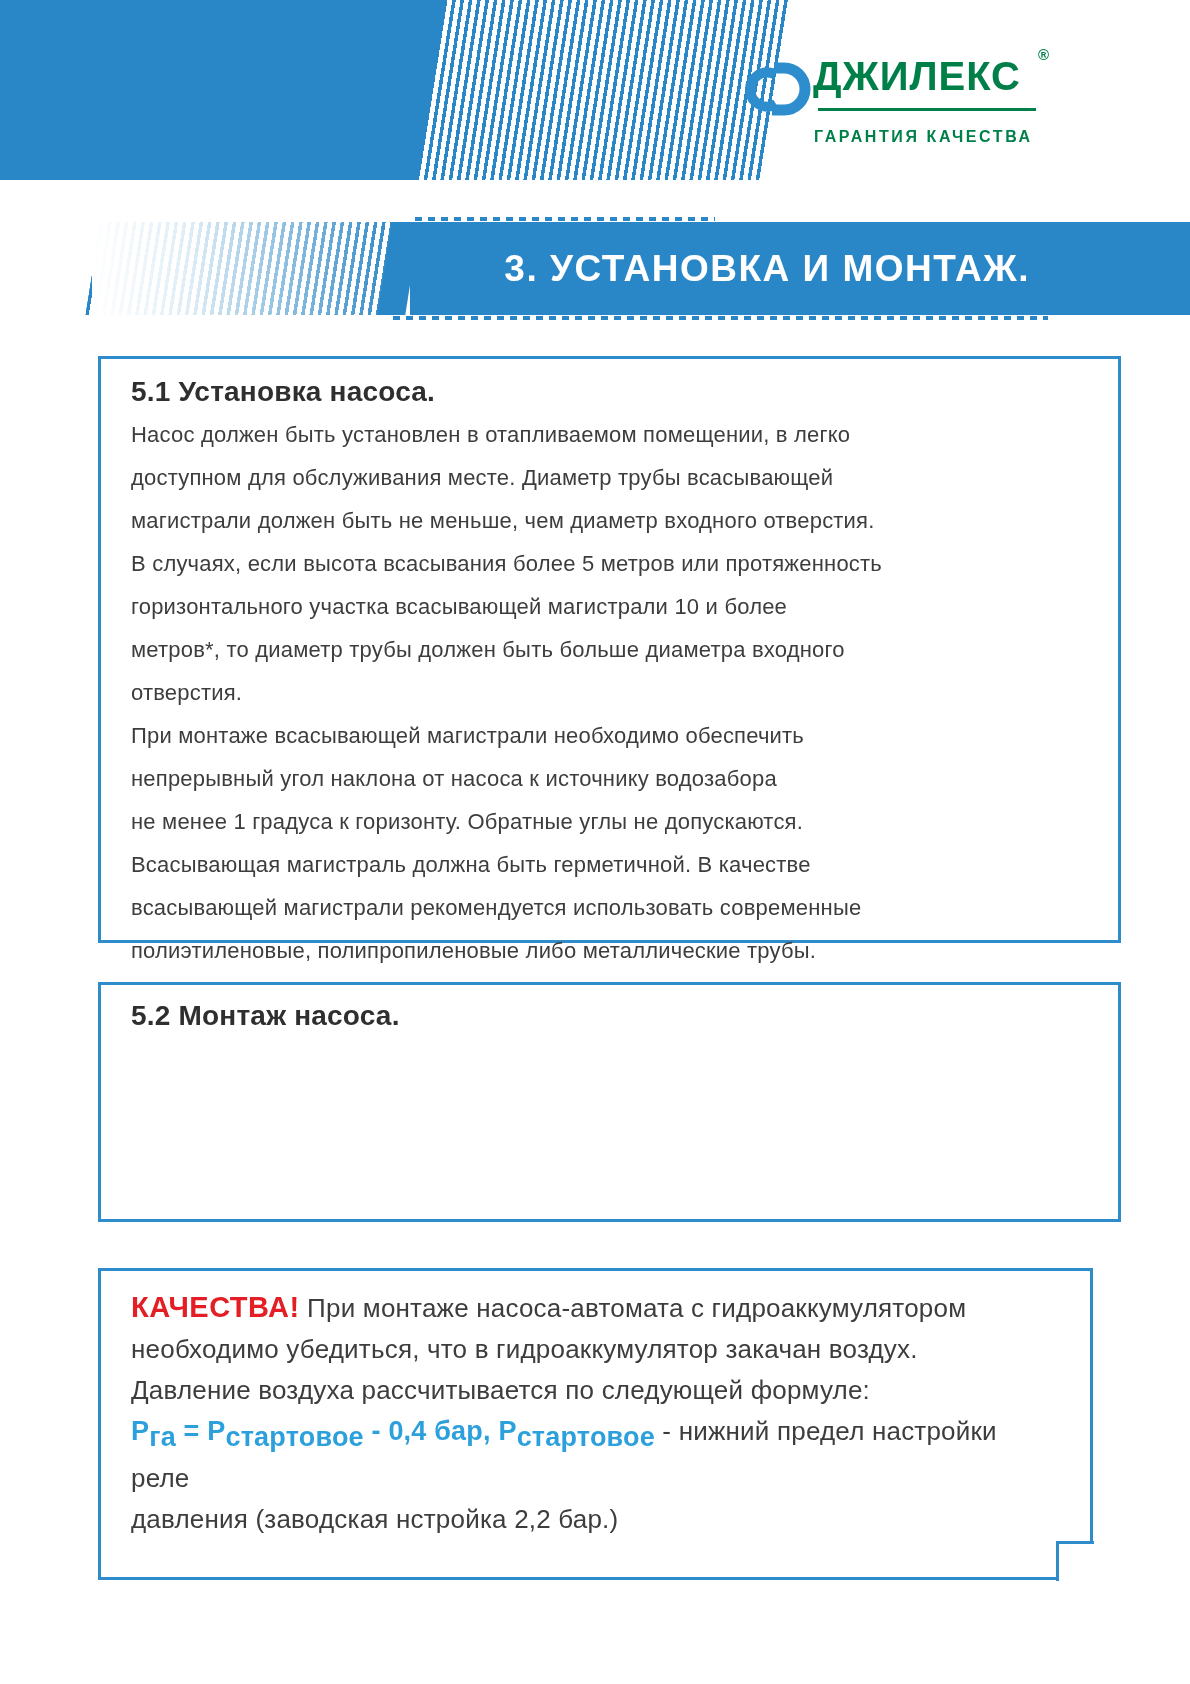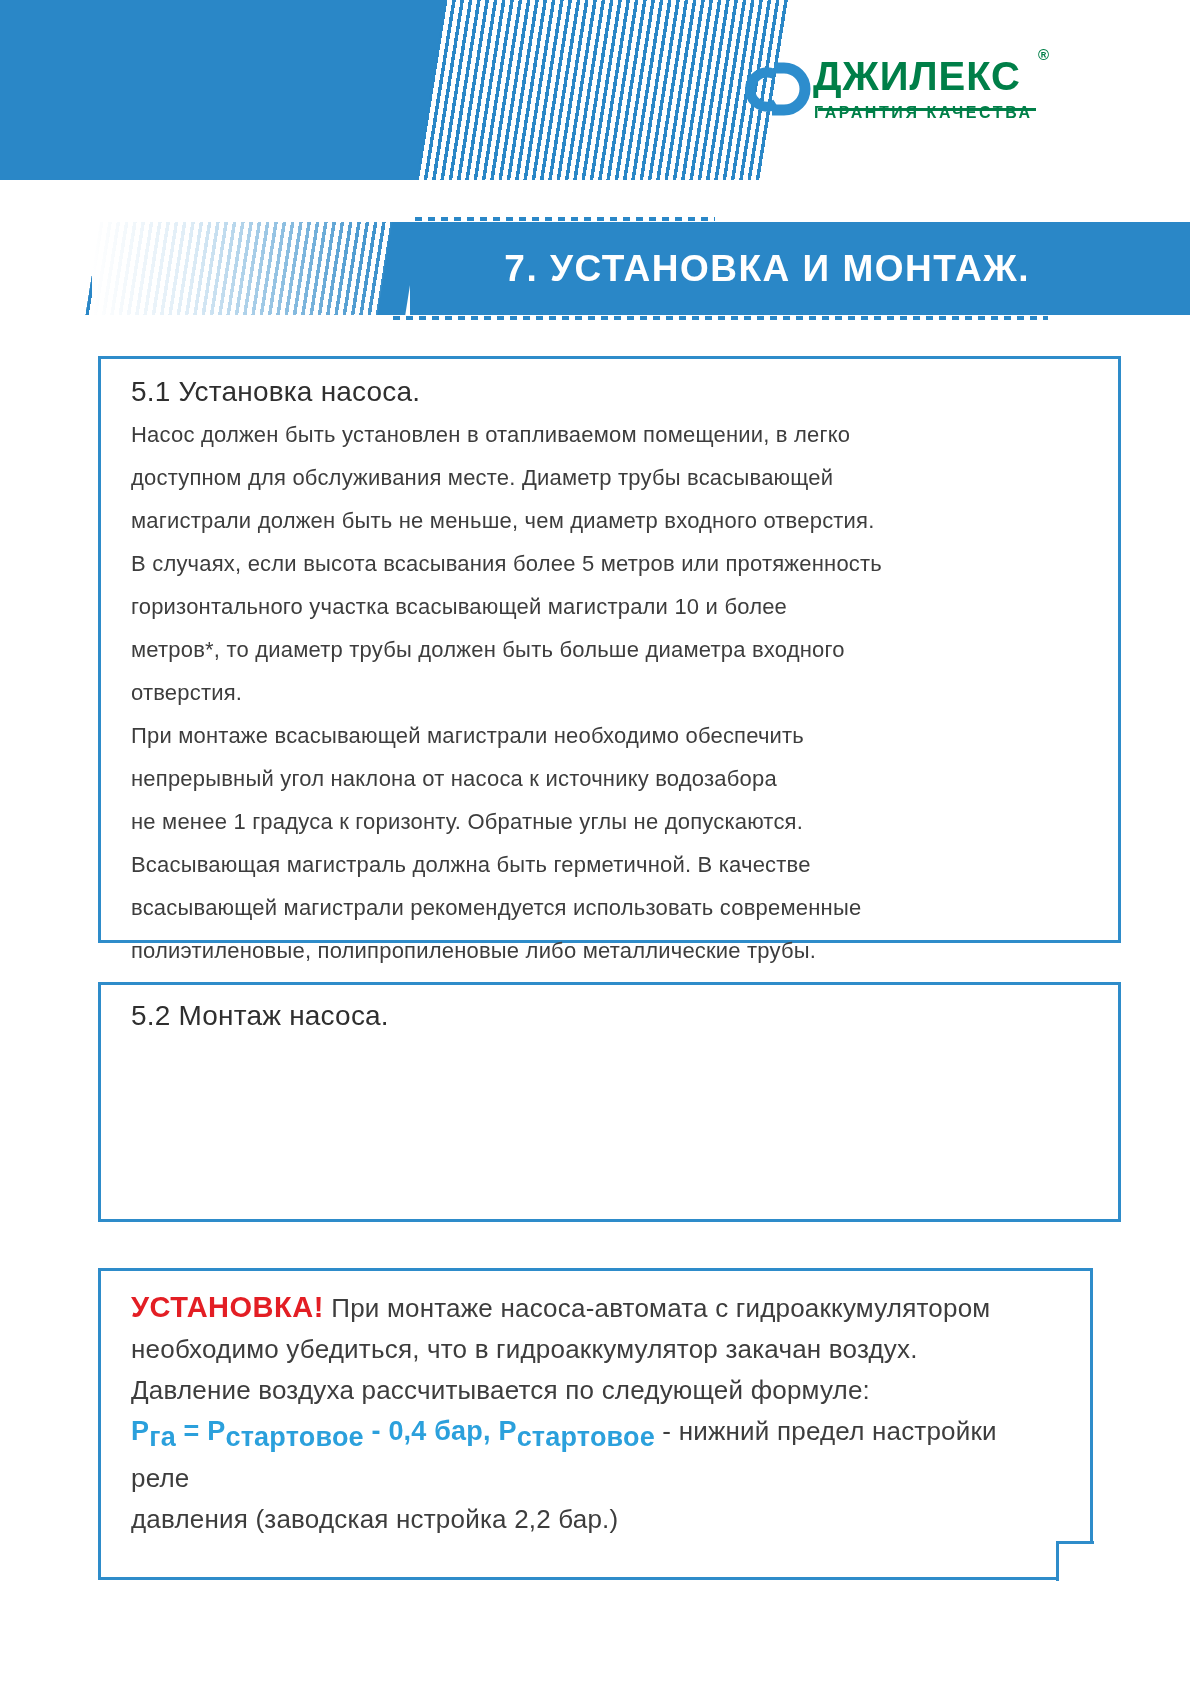--- a/index.html
+++ b/index.html
@@ -23,21 +23,21 @@
   .header-solid{position:absolute;left:-60px;top:-6px;width:506px;height:186px;
     background:var(--blue);transform:skewX(-9deg);transform-origin:0 0;}
 
   
   .brand{position:absolute;left:738px;top:52px;width:340px;height:92px;}
   .brand-icon{position:absolute;left:0;top:8px;width:76px;height:62px;}
   .brand-name{position:absolute;left:75px;top:2px;font-size:40px;font-weight:bold;
     color:var(--green);letter-spacing:1px;white-space:nowrap;}
   .brand-reg{position:absolute;left:300px;top:-6px;font-size:15px;font-weight:bold;color:var(--green);}
   .brand-rule{position:absolute;left:80px;top:56px;width:218px;height:3px;background:var(--green);}
-  .brand-tagline{position:absolute;left:76px;top:52px;font-size:16px;font-weight:bold;
+  .brand-tagline{position:absolute;left:76px;top:76px;font-size:16px;font-weight:bold;
     color:var(--green);letter-spacing:2.6px;white-space:nowrap;}
 
   
   .banner{position:absolute;left:0;top:222px;width:1190px;height:93px;}
   .banner-stripes{position:absolute;left:100px;top:0;width:312px;height:93px;
     background:repeating-linear-gradient(90deg,var(--blue) 0 3.5px,#ffffff 3.5px 8.3px);
     transform:skewX(-9deg);transform-origin:0 0;}
   .banner-fade{position:absolute;left:92px;top:-1px;width:322px;height:95px;
     background:linear-gradient(90deg,rgba(255,255,255,1) 0%,rgba(255,255,255,.85) 30%,rgba(255,255,255,0) 96%);}
   .banner-edge{position:absolute;left:392px;top:0;width:28px;height:93px;background:var(--blue);
@@ -48,21 +48,21 @@
   .banner-dashes-bottom{position:absolute;left:393px;bottom:-5px;width:655px;height:4px;
     background:repeating-linear-gradient(90deg,var(--blue) 0 7px,rgba(255,255,255,0) 7px 13px);}
   .banner-title{position:absolute;right:160px;top:0;height:93px;line-height:93px;
     color:#ffffff;font-size:37px;font-weight:bold;letter-spacing:1.5px;white-space:nowrap;}
 
   
   .box{position:absolute;left:98px;border:3px solid var(--border-blue);background:#ffffff;}
   .box-1{top:356px;width:1023px;height:587px;padding:13px 30px;}
   .box-2{top:982px;width:1023px;height:240px;padding:11px 30px;}
   .box-3{top:1268px;width:995px;height:312px;padding:16px 30px;}
-  .box-title{font-size:28px;font-weight:normal;color:#2f2f2f;line-height:40.5px;letter-spacing:.2px;}
+  .box-title{font-size:28px;font-weight:bold;color:#2f2f2f;line-height:40.5px;letter-spacing:.2px;}
   .box-body{font-size:22px;color:var(--text);line-height:43px;letter-spacing:.2px;white-space:pre-line;}
   .notch{position:absolute;right:-4px;bottom:-4px;width:38px;height:40px;background:#ffffff;
     border-top:3px solid var(--border-blue);border-left:3px solid var(--border-blue);}
 
   
   .warn-par{font-size:26px;line-height:41px;letter-spacing:.2px;white-space:pre-line;color:var(--text);}
   .warn-label{color:var(--red);font-weight:bold;font-size:29px;letter-spacing:.5px;}
   .formula-line{font-size:26px;line-height:41px;letter-spacing:.2px;color:var(--text);}
   .f-blue{color:var(--light-blue);font-weight:bold;font-size:27px;}
   .last-line{font-size:26px;line-height:41px;letter-spacing:.2px;color:var(--text);}
@@ -87,21 +87,21 @@
     </div>
   </div>
 
   <div class="banner">
     <div class="banner-stripes"></div>
     <div class="banner-fade"></div>
     <div class="banner-edge"></div>
     <div class="banner-solid"></div>
     <div class="banner-dashes-top"></div>
     <div class="banner-dashes-bottom"></div>
-    <div class="banner-title">7.  УСТАНОВКА  И  МОНТАЖ.</div>
+    <div class="banner-title">3.  УСТАНОВКА  И  МОНТАЖ.</div>
   </div>
 
   <div class="box box-1">
     <div class="box-title">5.1 Установка насоса.</div>
     <div class="box-body">Насос должен быть установлен в отапливаемом помещении, в легко
 доступном для обслуживания месте. Диаметр трубы всасывающей
 магистрали должен быть не меньше, чем диаметр входного отверстия.
 В случаях, если высота всасывания более 5 метров или протяженность
 горизонтального участка всасывающей магистрали 10 и более
 метров*, то диаметр трубы должен быть больше диаметра входного
@@ -112,21 +112,21 @@
 Всасывающая магистраль должна быть герметичной. В качестве
 всасывающей магистрали рекомендуется использовать современные
 полиэтиленовые, полипропиленовые либо металлические трубы.</div>
   </div>
 
   <div class="box box-2">
     <div class="box-title">5.2 Монтаж насоса.</div>
   </div>
 
   <div class="box box-3">
-    <div class="warn-par"><span class="warn-label">УСТАНОВКА!</span><span> При монтаже насоса-автомата с гидроаккумулятором
+    <div class="warn-par"><span class="warn-label">КАЧЕСТВА!</span><span> При монтаже насоса-автомата с гидроаккумулятором
 необходимо убедиться, что в гидроаккумулятор закачан воздух.
 Давление воздуха рассчитывается по следующей формуле:</span></div>
     <div class="formula-line"><span class="f-blue">P</span><sub class="f-blue">га</sub><span class="f-blue"> = P</span><sub class="f-blue">стартовое</sub><span class="f-blue"> - 0,4 бар, P</span><sub class="f-blue">стартовое</sub><span> - нижний предел настройки реле</span></div>
     <div class="last-line">давления (заводская нстройка 2,2 бар.)</div>
     <div class="notch"></div>
   </div>
 
 </div>
 
 </body></html>

